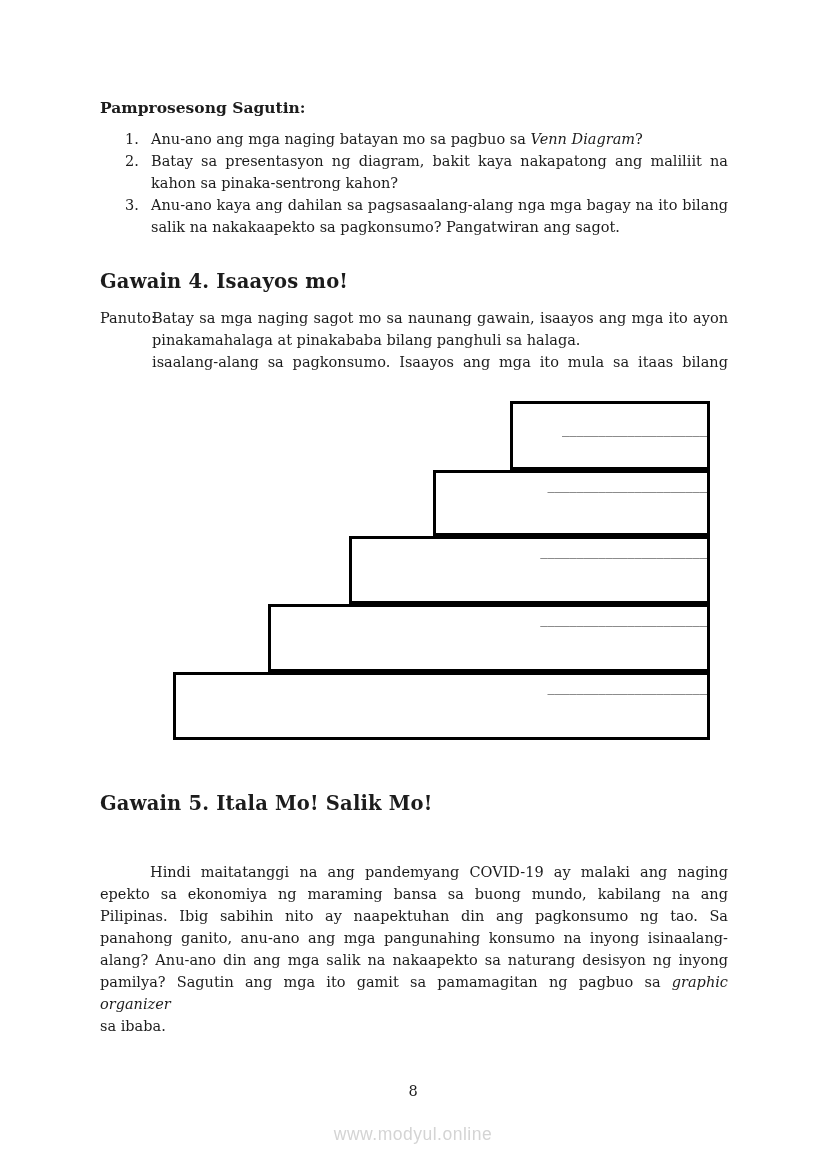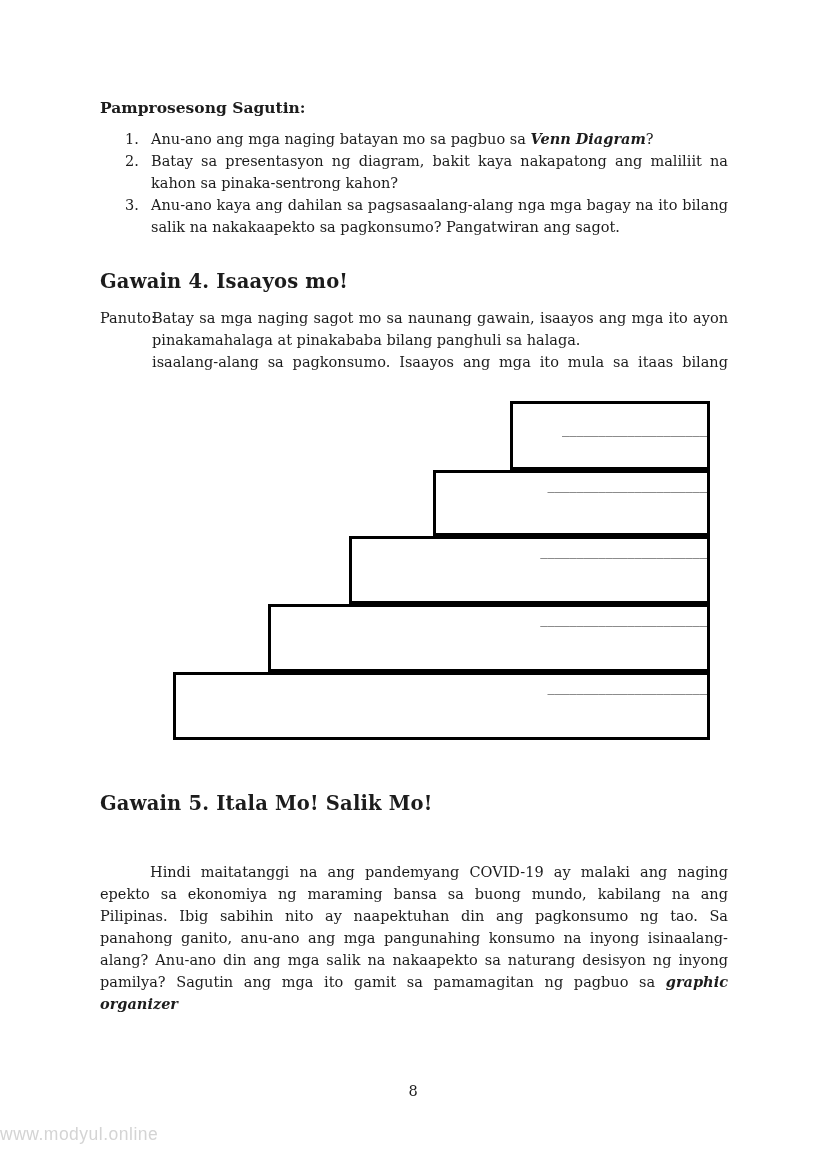--- a/index.html
+++ b/index.html
@@ -10,21 +10,21 @@
   }
   .abs { position:absolute; }
 
   
   .h-small { font-weight:bold; font-size:15.5px; line-height:20px; }
   .h-big   { font-weight:bold; font-size:19.5px; line-height:24px; letter-spacing:0.2px; }
 
   
   .tline { font-size:14.5px; line-height:22px; white-space:normal; }
   .tline.just { text-align:justify; text-align-last:justify; }
-  .tline i { font-style:italic;font-weight:bold; }
+  .tline i { font-style:italic; }
 
   
   .qitem { display:flex; align-items:flex-start; }
   .qnum  { width:26px; flex:0 0 26px; font-size:14.5px; line-height:22px; }
   .qtext { flex:1; }
 
   
   .panuto-label { font-size:14.5px; line-height:22px; }
 
   
@@ -35,21 +35,21 @@
   }
   .b1 { left:510px; top:401px; width:200px; height:69px; }
   .b2 { left:433px; top:470px; width:277px; height:66px; }
   .b3 { left:349px; top:536px; width:361px; height:68px; }
   .b4 { left:268px; top:604px; width:442px; height:68px; }
   .b5 { left:173px; top:672px; width:537px; height:68px; }
   .b1 .blank { top:13px; }
 
   
   .page-number { left:0; width:826px; top:1080px; text-align:center; font-size:14.5px; line-height:22px; }
-  .watermark   { left:0; width:826px; top:1124px; text-align:left;
+  .watermark   { left:0; width:826px; top:1124px; text-align:center;
                  font-family:"Liberation Sans", sans-serif; font-size:17.5px;
                  letter-spacing:0.5px; color:#d4d4d4; }
 </style>
 </head>
 <body>
 
 <div>
 
   <div class="abs h-small" style="left:100px; top:98px;">Pamprosesong Sagutin:</div>
 
@@ -105,18 +105,19 @@
 
   <div class="abs h-big" style="left:100px; top:792px;">Gawain 5. Itala Mo! Salik Mo!</div>
 
   <div class="abs" style="left:100px; top:829px; width:628px;">
       <div class="tline just" style="padding-left: 50px; margin-top: 32px;">Hindi maitatanggi na ang pandemyang COVID-19 ay malaki ang naging</div>
       <div class="tline just">epekto sa ekonomiya ng maraming bansa sa buong mundo, kabilang na ang</div>
       <div class="tline just">Pilipinas. Ibig sabihin nito ay naapektuhan din ang pagkonsumo ng tao. Sa</div>
       <div class="tline just">panahong ganito, anu-ano ang mga pangunahing konsumo na inyong isinaalang-</div>
       <div class="tline just">alang? Anu-ano din ang mga salik na nakaapekto sa naturang desisyon ng inyong</div>
       <div class="tline just">pamilya? Sagutin ang mga ito gamit sa pamamagitan ng pagbuo sa <i>graphic organizer</i></div>
+      <div class="tline">sa ibaba.</div>
     </div>
 
   <div class="abs page-number">8</div>
   <div class="abs watermark">www.modyul.online</div>
 
 </div>
 
 </body></html>

